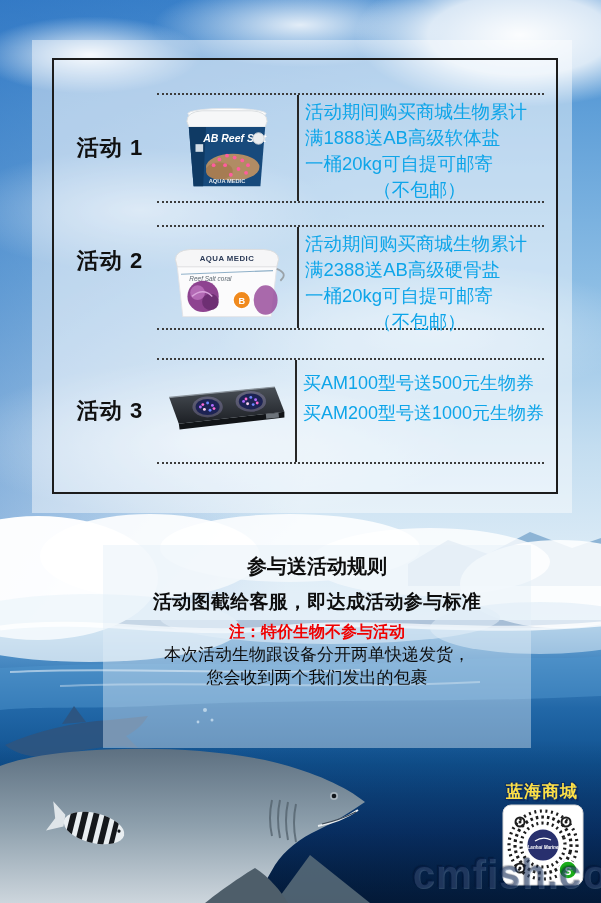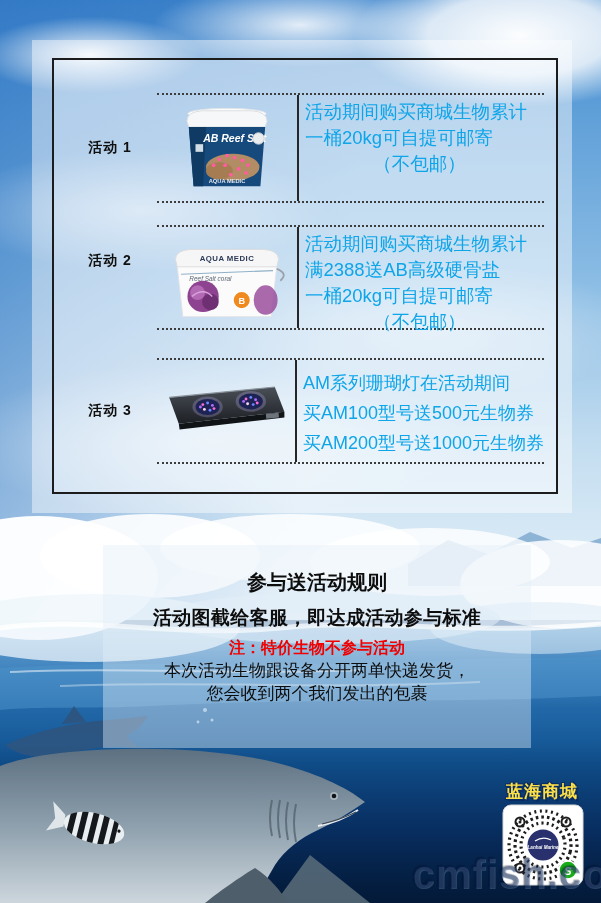--- a/index.html
+++ b/index.html
@@ -20,33 +20,33 @@
 
   
   .ocean{position:absolute;left:0;top:500px;width:601px;height:403px;z-index:1;}
 
   
   .promo-panel{position:absolute;left:32px;top:40px;width:540px;height:473px;
     background:rgba(255,255,255,.45);z-index:2;}
   .promo-box{position:absolute;left:20px;top:18px;width:506px;height:436px;
     border:2px solid #1c1c1c;background:rgba(247,251,254,.25);box-sizing:border-box;}
   .act-label{position:absolute;left:10px;width:92px;display:flex;align-items:center;justify-content:center;
-    font-size:14px;font-weight:700;color:#101010;letter-spacing:1px;}
+    font-size:22px;font-weight:700;color:#101010;letter-spacing:1px;}
   .act-row{position:absolute;left:103px;width:387px;border-top:2px dotted #3c3c3c;border-bottom:2px dotted #3c3c3c;
     display:flex;box-sizing:border-box;}
   .act-img{width:140px;border-right:2px solid #262626;display:flex;align-items:center;justify-content:center;}
   .act-text{flex:1;padding:4px 0 0 6px;color:#0ea5e9;font-size:18.5px;line-height:26px;white-space:nowrap;}
   .act-text .centered{text-align:center;padding-right:10px;}
   .row3 .act-text{font-size:18px;line-height:30px;padding-top:8px;}
 
   
   .rules-panel{position:absolute;left:103px;top:545px;width:428px;height:203px;z-index:2;
     background:rgba(226,239,248,.42);display:flex;flex-direction:column;align-items:center;
     color:#0d0d0d;text-align:center;}
-  .rules-title{margin-top:24px;font-size:20px;font-weight:700;}
+  .rules-title{margin-top:8px;font-size:20px;font-weight:700;}
   .rules-line{margin-top:9px;font-size:19px;font-weight:700;letter-spacing:.3px;white-space:nowrap;}
   .rules-note{margin-top:7px;font-size:16px;font-weight:700;color:#f00000;}
   .rules-small{font-size:17px;font-weight:400;}
 
   
   .shop-name{position:absolute;left:506px;top:780px;z-index:3;font-size:17px;font-weight:700;color:#fde047;letter-spacing:1px;
     text-shadow:-1px -1px 0 #0b2c63,1px -1px 0 #0b2c63,-1px 1px 0 #0b2c63,2px 2px 0 #0b2c63;}
   .qr{position:absolute;left:502px;top:804px;z-index:3;}
 
   
@@ -178,20 +178,21 @@
                 <circle cx="52" cy="66" r="2"></circle>
                 <circle cx="86" cy="74" r="2"></circle>
                 <circle cx="70" cy="76" r="2"></circle>
             </g>
             <circle cx="99" cy="38" r="6" fill="#e9edf0" stroke="#c5ccd2"></circle>
             <text x="66" y="85" font-size="6" font-weight="bold" fill="#dfe7ee" text-anchor="middle">AQUA MEDIC</text>
           </svg>
         </div>
         <div class="act-text">
           <div>活动期间购买商城生物累计</div>
+          <div>满1888送AB高级软体盐</div>
           <div>一桶20kg可自提可邮寄</div>
           <div class="centered">（不包邮）</div>
         </div>
       </div>
 
       <div class="act-label" style="top:148px;height:105px;">活动 2</div>
       <div class="act-row" style="top:165px;height:105px;">
         <div class="act-img">
           <svg width="130" height="92" viewBox="0 0 140 100">
             <path d="M14,30 Q14,20 30,19 L110,19 Q126,20 126,30 L124,38 L16,38 Z" fill="#f6f6f7" stroke="#dcdcdc"></path>
@@ -253,21 +254,20 @@
                   <circle cx="112" cy="30" r="1.8" fill="#ffd2f0"></circle>
                 <circle cx="119" cy="31" r="1.8" fill="#6f86ff"></circle>
                   <circle cx="124" cy="29" r="1.8" fill="#ff6ad5"></circle>
                 <circle cx="107" cy="27" r="1.8" fill="#b06cff"></circle>
               </g>
             </g>
             <rect x="135" y="42" width="16" height="6" fill="#6c737a" transform="rotate(-6 143 45)"></rect>
           </svg>
         </div>
         <div class="act-text">
-          <div>AM系列珊瑚灯在活动期间</div>
           <div>买AM100型号送500元生物券</div>
           <div>买AM200型号送1000元生物券</div>
         </div>
       </div>
 
     </div>
   </section>
 
   <section class="rules-panel">
     <div class="rules-title">参与送活动规则</div>

